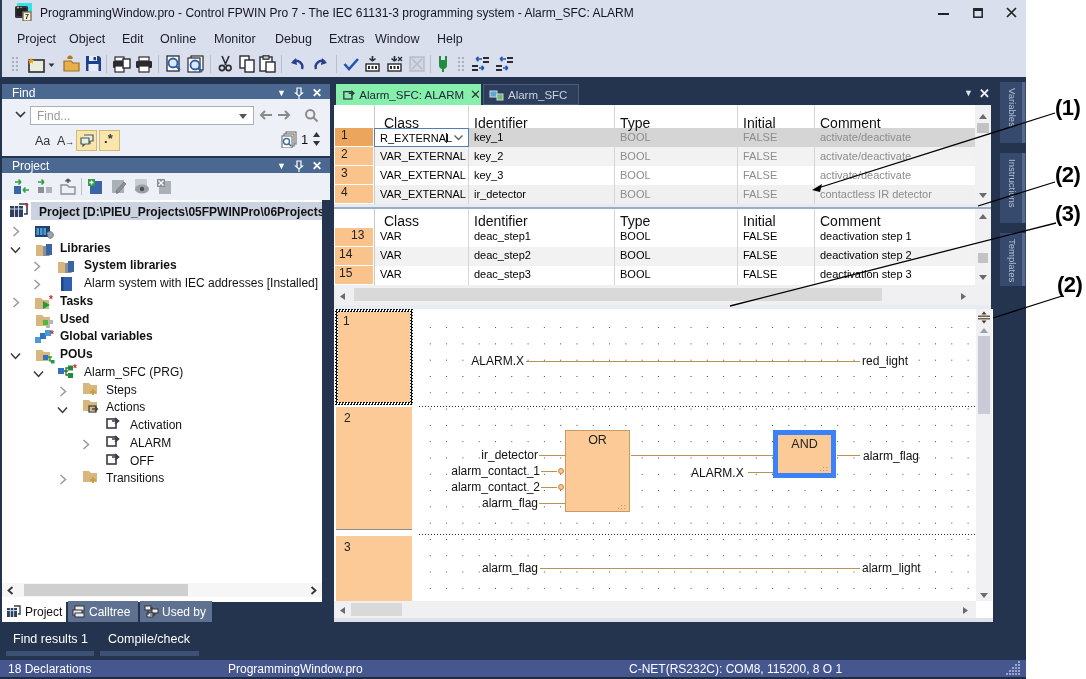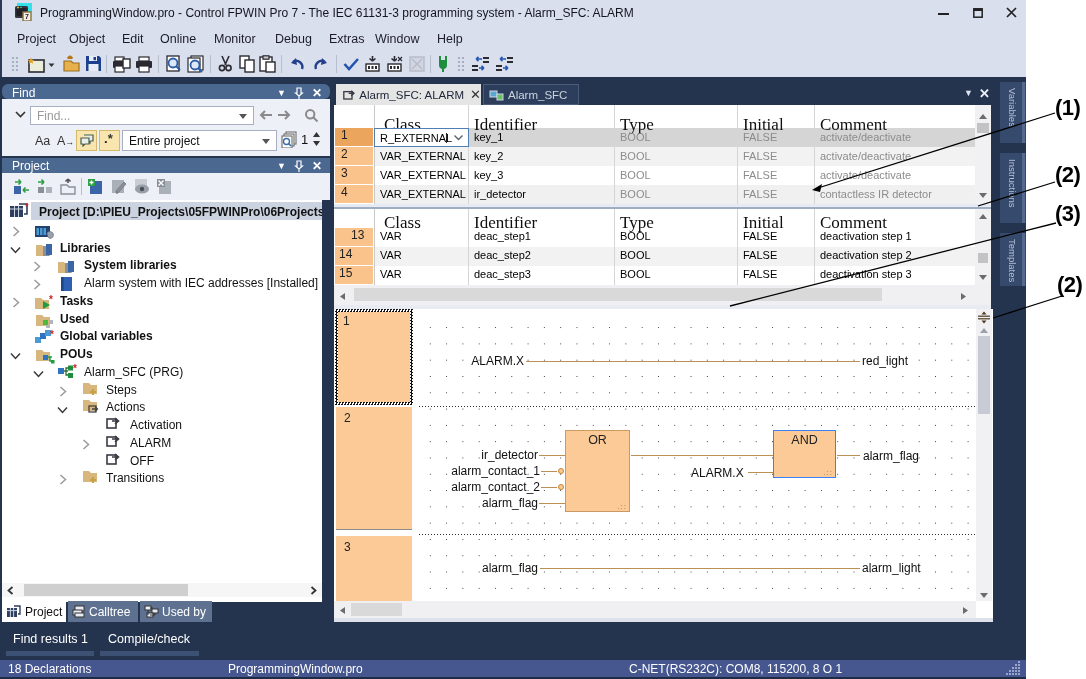--- a/index.html
+++ b/index.html
@@ -14,41 +14,41 @@
   #titletext { position:absolute; left:40px; top:6px; font-size:12px; color:#15151f; }
   #menubar { position:absolute; left:0; top:27px; width:1026px; height:24px; background:#dadfee;
     border-left:2px solid #2b3a55; font-size:12.5px; color:#1c1c2a; }
   .menuitem { position:absolute; top:5px; }
   #toolbar { position:absolute; left:0; top:51px; width:1026px; height:26px; background:#dadfee;
     border-left:2px solid #2b3a55; }
   
   .paneltitle { position:absolute; background:#4a6890; color:#fff; font-size:12px; }
   .panelbody { position:absolute; background:#edf0f7; }
   
-  #findtitle { left:2px; top:84px; width:328px; height:15px;border-radius:6px; }
+  #findtitle { left:2px; top:84px; width:328px; height:15px; }
   #findbody  { left:2px; top:99px; width:328px; height:57px; }
   
   #projtitle { left:2px; top:158px; width:328px; height:15px; }
   #projtools { left:2px; top:173px; width:328px; height:27px; }
   #projtree  { position:absolute; left:2px; top:200px; width:320px; height:383px; background:#fff; overflow:hidden; }
   #treehscroll { position:absolute; left:2px; top:583px; width:320px; height:14px; background:#f6f6f6; }
   #treewhite { position:absolute; left:2px; top:597px; width:320px; height:5px; background:#fff; }
   .treerow { position:absolute; height:18px; font-size:12px; color:#111; white-space:nowrap; }
   .b { font-weight:bold; }
   
   .btab { position:absolute; top:601px; height:21px; font-size:12px; display:flex; align-items:center; }
   
   #bottompanel { position:absolute; left:0; top:622px; width:1026px; height:38px; background:#24344f; color:#fff; font-size:12.5px; }
   #statusbar { position:absolute; left:0; top:660px; width:1026px; height:17px; background:#46568e; color:#fff; font-size:12px; }
   #statusline { position:absolute; left:0; top:677px; width:1026px; height:2px; background:#1d2b45; }
   
   #edittabs { position:absolute; left:334px; top:84px; width:659px; height:21px; }
   #tables { position:absolute; left:334px; top:105px; width:657px; height:200px; background:#fff; }
   #sfc { position:absolute; left:334px; top:309px; width:659px; height:309px; background:#fff; }
-  .gridhead { position:absolute; font-size:17px; color:#0f0f0f;font-family:Liberation Serif, serif; }
+  .gridhead { position:absolute; font-size:14px; color:#0f0f0f; }
   .cell { position:absolute; font-size:11px; white-space:nowrap; overflow:hidden; }
   .gray { color:#8c8c8c; }
   .rowhdr { position:absolute; background:#f9c38b; font-size:12px; color:#222; }
   
   .dotgrid { background-image: radial-gradient(#3c3c3c 0.65px, transparent 0.85px);
     background-size: 16.3px 16.3px; background-position: 7.15px 10.45px; }
   .stepbox { position:absolute; background:#fbca96; }
   .wire { position:absolute; background:#bb9055; height:1px; }
   .sfctext { position:absolute; font-size:12px; color:#111; white-space:nowrap; }
   
@@ -298,26 +298,20 @@
     <span style="position:absolute;left:33px;top:35px;font-size:12.5px;color:#333">Aa</span>
     <span style="position:absolute;left:55px;top:35px;font-size:12.5px;color:#333">A<span style="font-size:9px">→</span></span>
     <div style="position:absolute;left:74px;top:31px;width:21px;height:21px;background:#f8e6ae;border:1px solid #d4b968">
       <svg style="position:absolute;left:3px;top:3px" width="14" height="13" viewBox="0 0 14 13">
           <path d="M4 1 H13 V7 H10 M10 7 V9 L8 7 H7" stroke="#4a5a50" stroke-width="1.2" fill="#e8efe6"></path>
           <path d="M1 4 H9 V10 H5 L3 12 V10 H1 Z" stroke="#4a5a50" stroke-width="1.2" fill="#e8efe6"></path>
         </svg>
     </div>
     <div style="position:absolute;left:97px;top:31px;width:21px;height:21px;background:#f8e6ae;border:1px solid #d4b968">
       <span style="position:absolute;left:4px;top:0px;font-size:13px;color:#222;font-weight:bold">.<span style="color:#333">*</span></span>
-    </div>
-    <div style="position:absolute;left:120px;top:31px;width:155px;height:21px;background:#fff;border:1px solid #a8b0bf">
-      <span style="position:absolute;left:6px;top:3px;font-size:12px;color:#111">Entire project</span>
-      <svg style="position:absolute;right:6px;top:8px" width="8" height="5" viewBox="0 0 8 5">
-          <path d="M0 0 L4 5 L8 0 Z" fill="#555"></path>
-        </svg>
     </div>
     <svg style="position:absolute;left:279px;top:32px" width="17" height="17" viewBox="0 0 17 17">
       <rect x="5" y="1" width="10" height="12" fill="#fff" stroke="#777" stroke-width="1.2"></rect>
       <rect x="3" y="3" width="10" height="12" fill="#fff" stroke="#777" stroke-width="1.2"></rect>
       <rect x="1" y="5" width="10" height="12" fill="#fff" stroke="#777" stroke-width="1.2"></rect>
       <circle cx="5.5" cy="10.5" r="3" stroke="#3a6ea5" stroke-width="1.4" fill="none"></circle>
         <line x1="7.5" y1="12.5" x2="10" y2="15" stroke="#3a6ea5" stroke-width="1.6"></line>
     </svg>
     <span style="position:absolute;left:299px;top:33px;font-size:13px;color:#111">1</span>
     <svg style="position:absolute;left:310px;top:32px" width="9" height="16" viewBox="0 0 9 16">
@@ -573,21 +567,21 @@
           <rect x="6" y="12" width="2" height="2"></rect>
           <rect x="9" y="12" width="2" height="2"></rect>
           <rect x="12" y="12" width="2" height="2"></rect>
       </g>
     </svg>
   </div>
   <div id="statusline"></div>
 
   <div id="edittabs">
 
-    <div style="position:absolute;left:2px;top:0;width:145px;height:21px;background:#e5e5e5;display:flex;align-items:center">
+    <div style="position:absolute;left:2px;top:0;width:145px;height:21px;background:#86efac;display:flex;align-items:center">
       <svg style="margin-left:7px" width="15" height="13" viewBox="0 0 15 13">
         <rect x="1" y="3" width="10" height="9" fill="none" stroke="#3a3a44" stroke-width="1.6"></rect>
         <path d="M7 5 L12.5 5 M10 2 L13.5 5 L10 8" fill="none" stroke="#3a3a44" stroke-width="1.6"></path>
       </svg>
       <span style="font-size:11.5px;color:#20283a;margin-left:4px;white-space:nowrap">Alarm_SFC: ALARM</span>
       <span style="font-size:13px;color:#333;margin-left:6px">✕</span>
     </div>
 
     <div style="position:absolute;left:149px;top:0;width:96px;height:21px;background:#2d3e5c;border:1px solid #4a5c7c;display:flex;align-items:center">
       <svg style="margin-left:5px" width="15" height="12" viewBox="0 0 15 12">
@@ -753,21 +747,21 @@
     <div class="wire" style="left:207px;top:162px;width:16px"></div>
     <div class="abs" style="left:224px;top:159px;width:6px;height:6px;border-radius:50%;background:#fbca96;border:1px solid #c9822e"></div>
     <div class="sfctext" style="right:453px;top:171px">alarm_contact_2</div>
     <div class="wire" style="left:207px;top:178px;width:16px"></div>
     <div class="abs" style="left:224px;top:175px;width:6px;height:6px;border-radius:50%;background:#fbca96;border:1px solid #c9822e"></div>
     <div class="sfctext" style="right:455px;top:187px">alarm_flag</div>
     <div class="wire" style="left:205px;top:194px;width:26px"></div>
     <div class="wire" style="left:297px;top:146px;width:142px"></div>
     <div class="sfctext" style="left:357px;top:157px">ALARM.X</div>
     <div class="wire" style="left:414px;top:163px;width:25px"></div>
-    <div class="abs" style="left:439px;top:121px;width:63px;height:48px;background:#fbca96;border:1px solid #3b82f6">
+    <div class="abs" style="left:439px;top:121px;width:63px;height:48px;background:#fbca96;border:5px solid #3b82f6">
       <span style="position:absolute;left:50%;transform:translateX(-50%);top:2px;font-size:12.5px;color:#222">AND</span>
       <span style="position:absolute;right:2px;bottom:0px;font-size:8px;color:#8a7a5a;letter-spacing:1px">.::</span>
     </div>
     <div class="wire" style="left:503px;top:146px;width:23px"></div>
     <div class="sfctext" style="left:529px;top:140px">alarm_flag</div>
 
     <div class="sfctext" style="right:455px;top:252px">alarm_flag</div>
     <div class="wire" style="left:206px;top:259px;width:320px"></div>
     <div class="sfctext" style="left:528px;top:252px">alarm_light</div>
 

